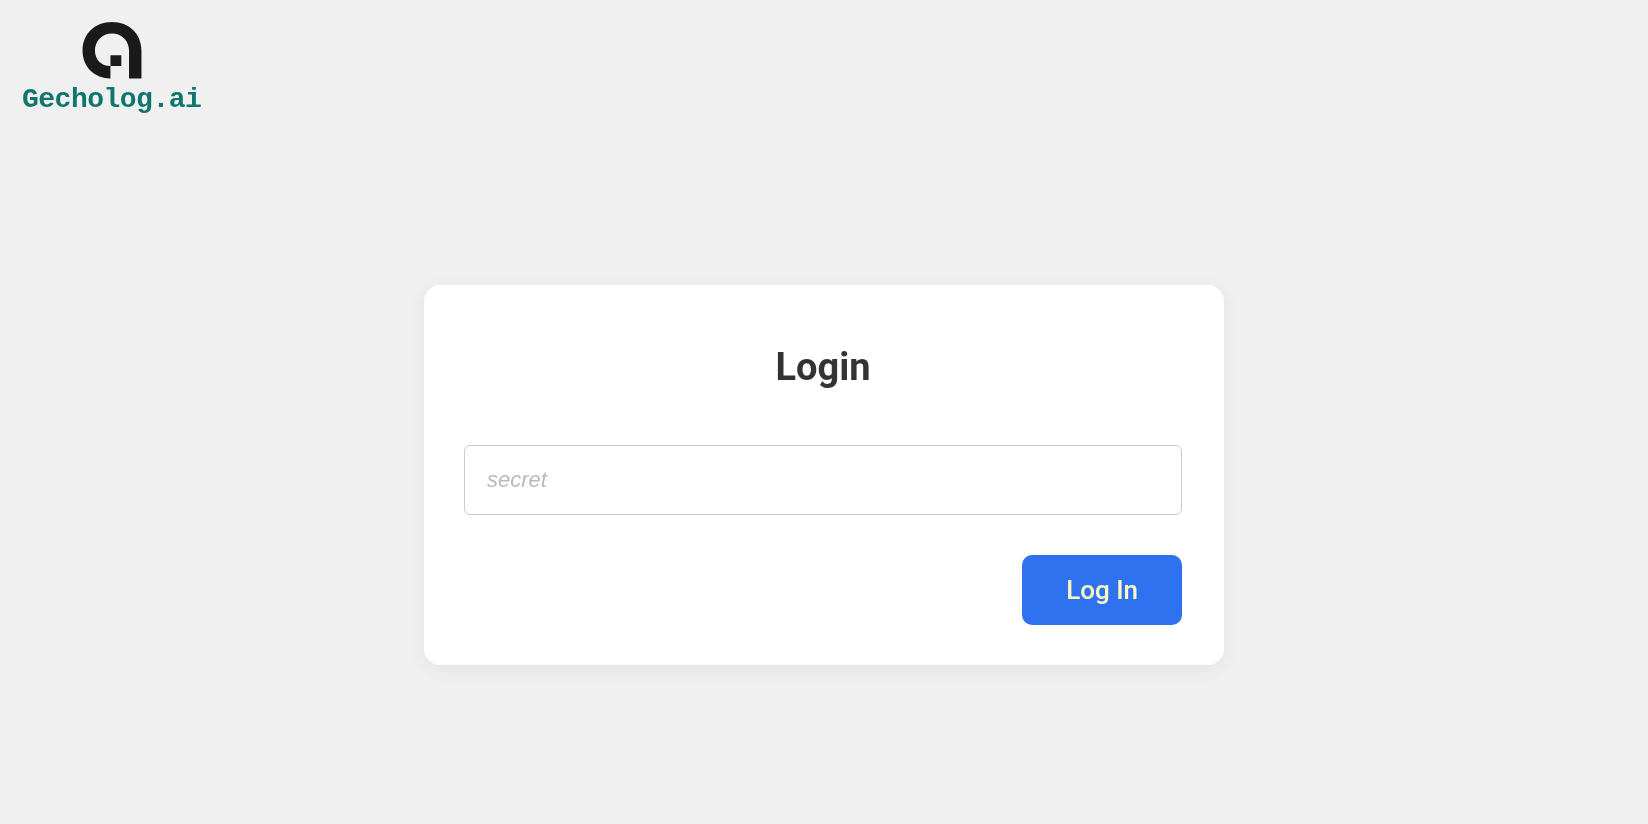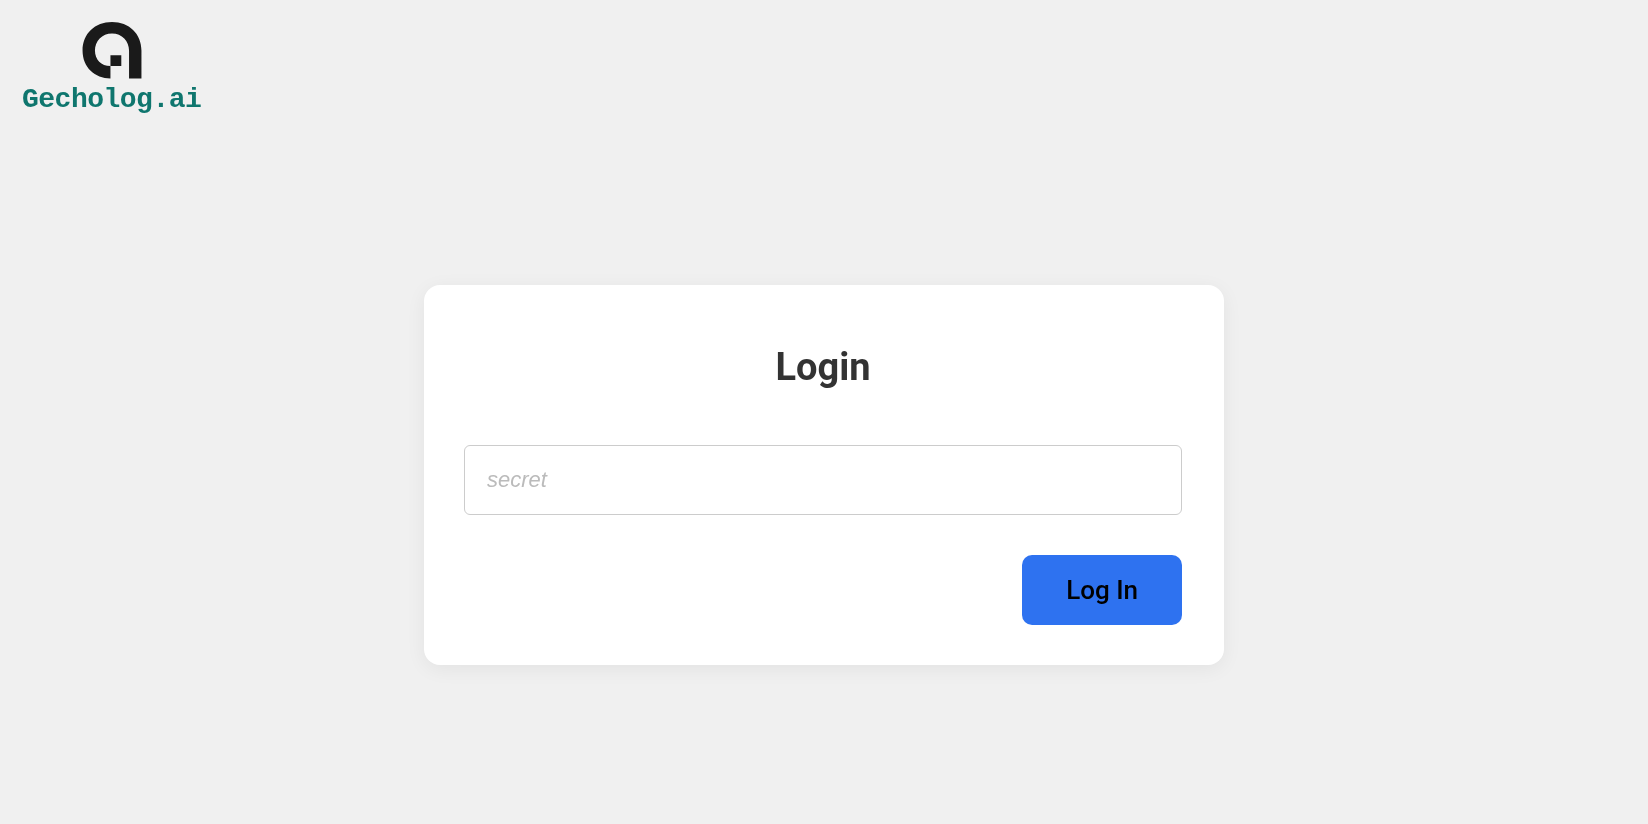--- a/index.html
+++ b/index.html
@@ -79,21 +79,21 @@
     }
     
     .button-row {
       display: flex;
       justify-content: flex-end;
       margin-top: 40px;
     }
     
     .login-button {
       background-color: #2e72f0;
-      color: #000000;
+      color: #fef9c3;
       border: none;
       border-radius: 10px;
       padding: 20px 44px;
       font-size: 26px;
       font-weight: 500;
       cursor: pointer;
       font-family: inherit;
     }
   </style>
 </head>

